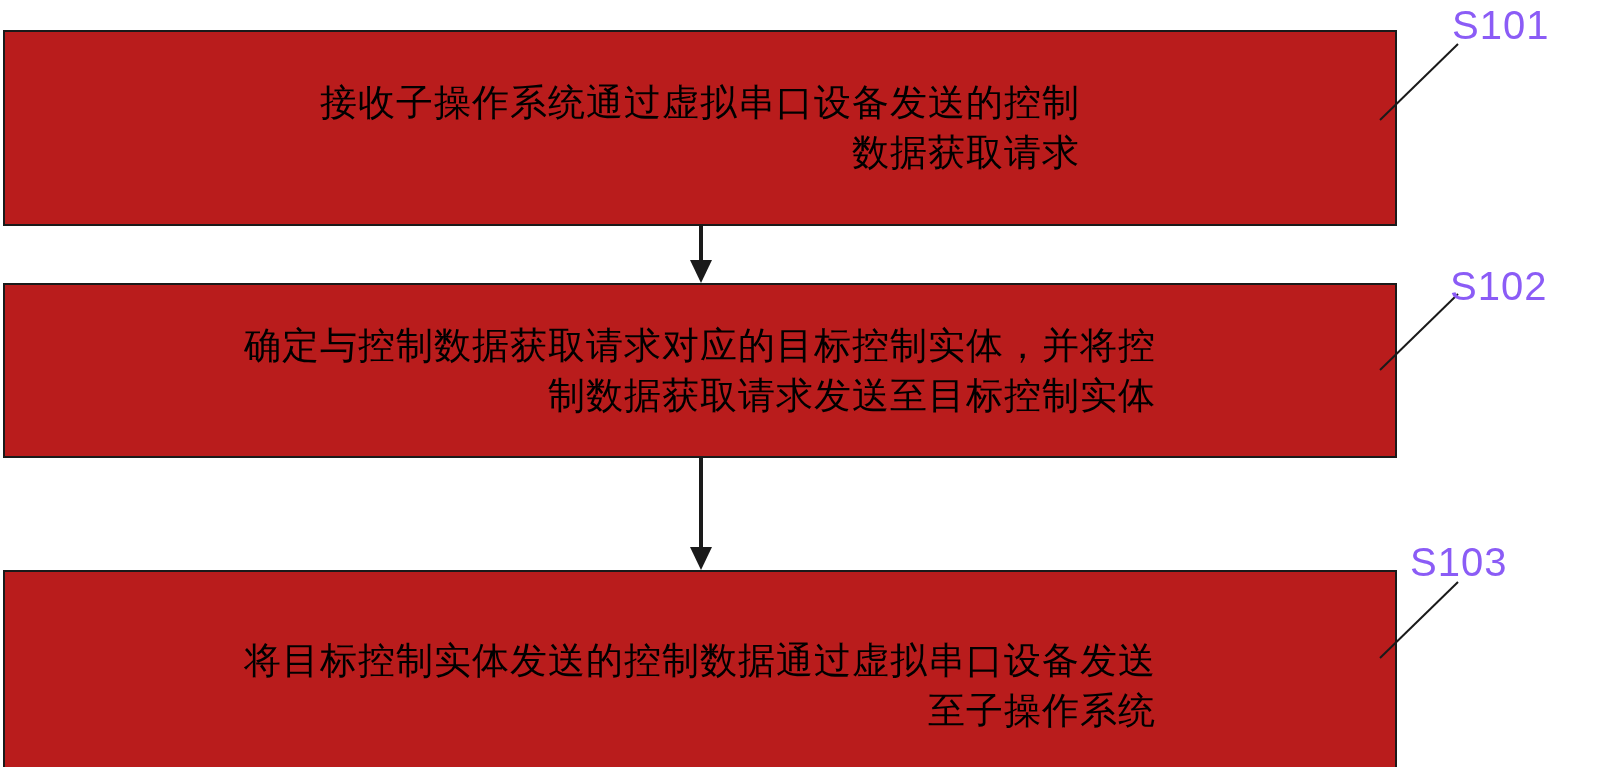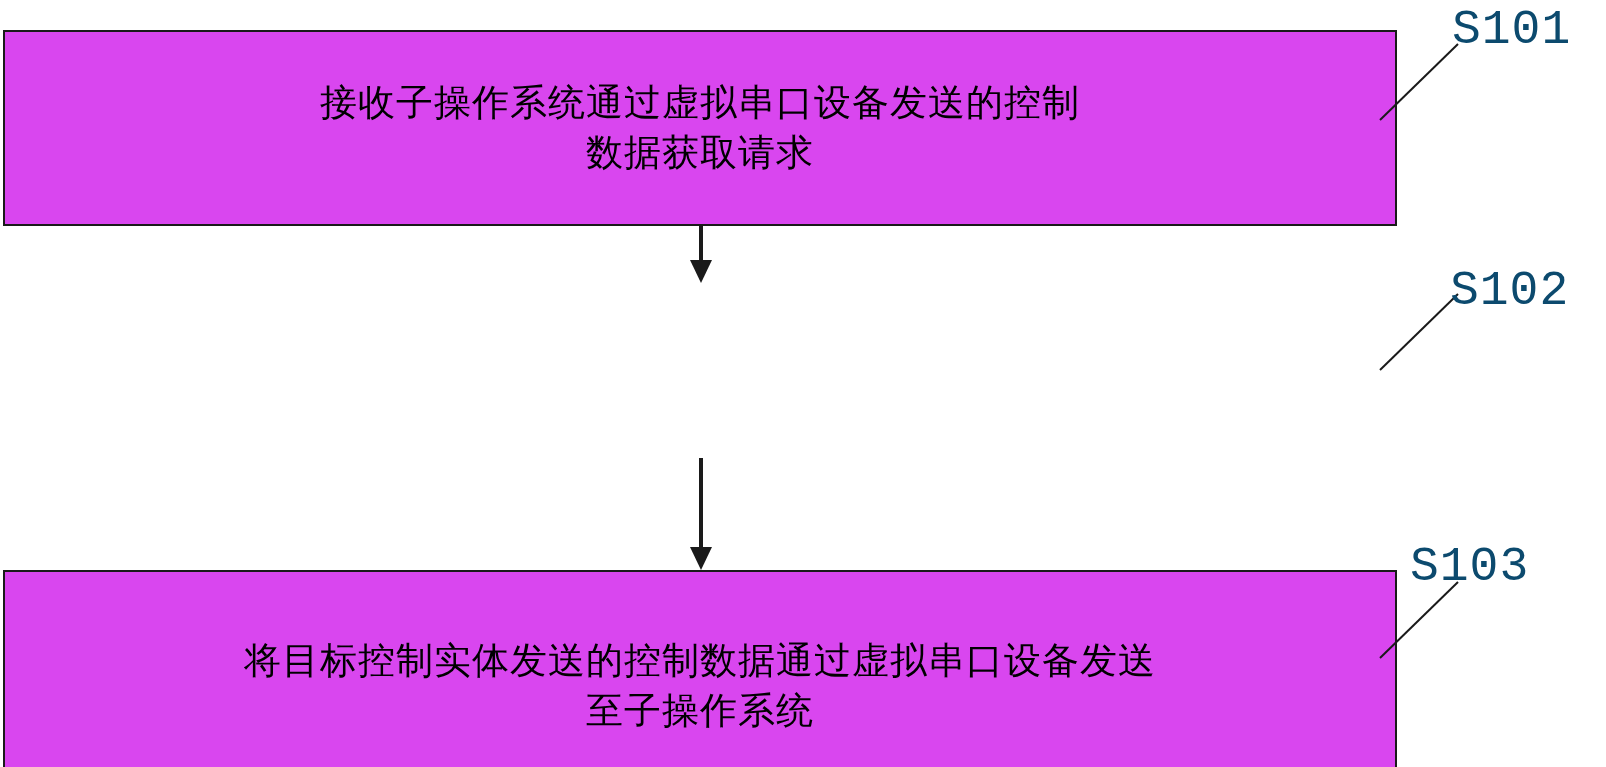--- a/index.html
+++ b/index.html
@@ -15,41 +15,41 @@
     width: 1606px;
     height: 767px;
     background: #ffffff;
     overflow: hidden;
   }
 
   .step-box {
     position: absolute;
     box-sizing: border-box;
     border: 2px solid #1a1a1a;
-    background: #d946ef;
+    background: #b91c1c;
     display: flex;
     align-items: center;
     justify-content: center;
-    text-align: center;
+    text-align: right;
   }
   .step-text {
     font-family: "Liberation Serif", serif;
     font-size: 37px;
     line-height: 1.35;
     color: #000000;
     letter-spacing: 1px;
     padding: 0 18px;
     white-space: pre-line;
   }
 
   .step-label {
     position: absolute;
-    font-family: Liberation Mono, monospace;
-    font-size: 48px;
-    color: #0c4a6e;
+    font-family: Liberation Sans, sans-serif;
+    font-size: 40px;
+    color: #8b5cf6;
     letter-spacing: 1px;
   }
 
   .leader {
     position: absolute;
     background: transparent;
   }
   .leader svg {
     display: block;
     overflow: visible;
@@ -95,20 +95,24 @@
   </div>
   <div class="step-label" id="label-s101">S101</div>
 
   <div class="arrow" id="arrow-1">
     <svg width="44" height="58" viewBox="0 0 44 58">
       <line x1="22" y1="0" x2="22" y2="40" stroke="#1a1a1a" stroke-width="4"></line>
       <polygon points="22,57 11,34 33,34" fill="#1a1a1a"></polygon>
     </svg>
   </div>
 
+  <div class="step-box" id="box-s102">
+    <div class="step-text">确定与控制数据获取请求对应的目标控制实体，并将控
+制数据获取请求发送至目标控制实体</div>
+  </div>
   <div class="leader" id="leader-s102">
     <svg width="90" height="80" viewBox="0 0 90 80">
       <line x1="0" y1="80" x2="78" y2="4" stroke="#1a1a1a" stroke-width="2"></line>
     </svg>
   </div>
   <div class="step-label" id="label-s102">S102</div>
 
   <div class="arrow" id="arrow-2">
     <svg width="44" height="113" viewBox="0 0 44 113">
       <line x1="22" y1="0" x2="22" y2="95" stroke="#1a1a1a" stroke-width="4"></line>

